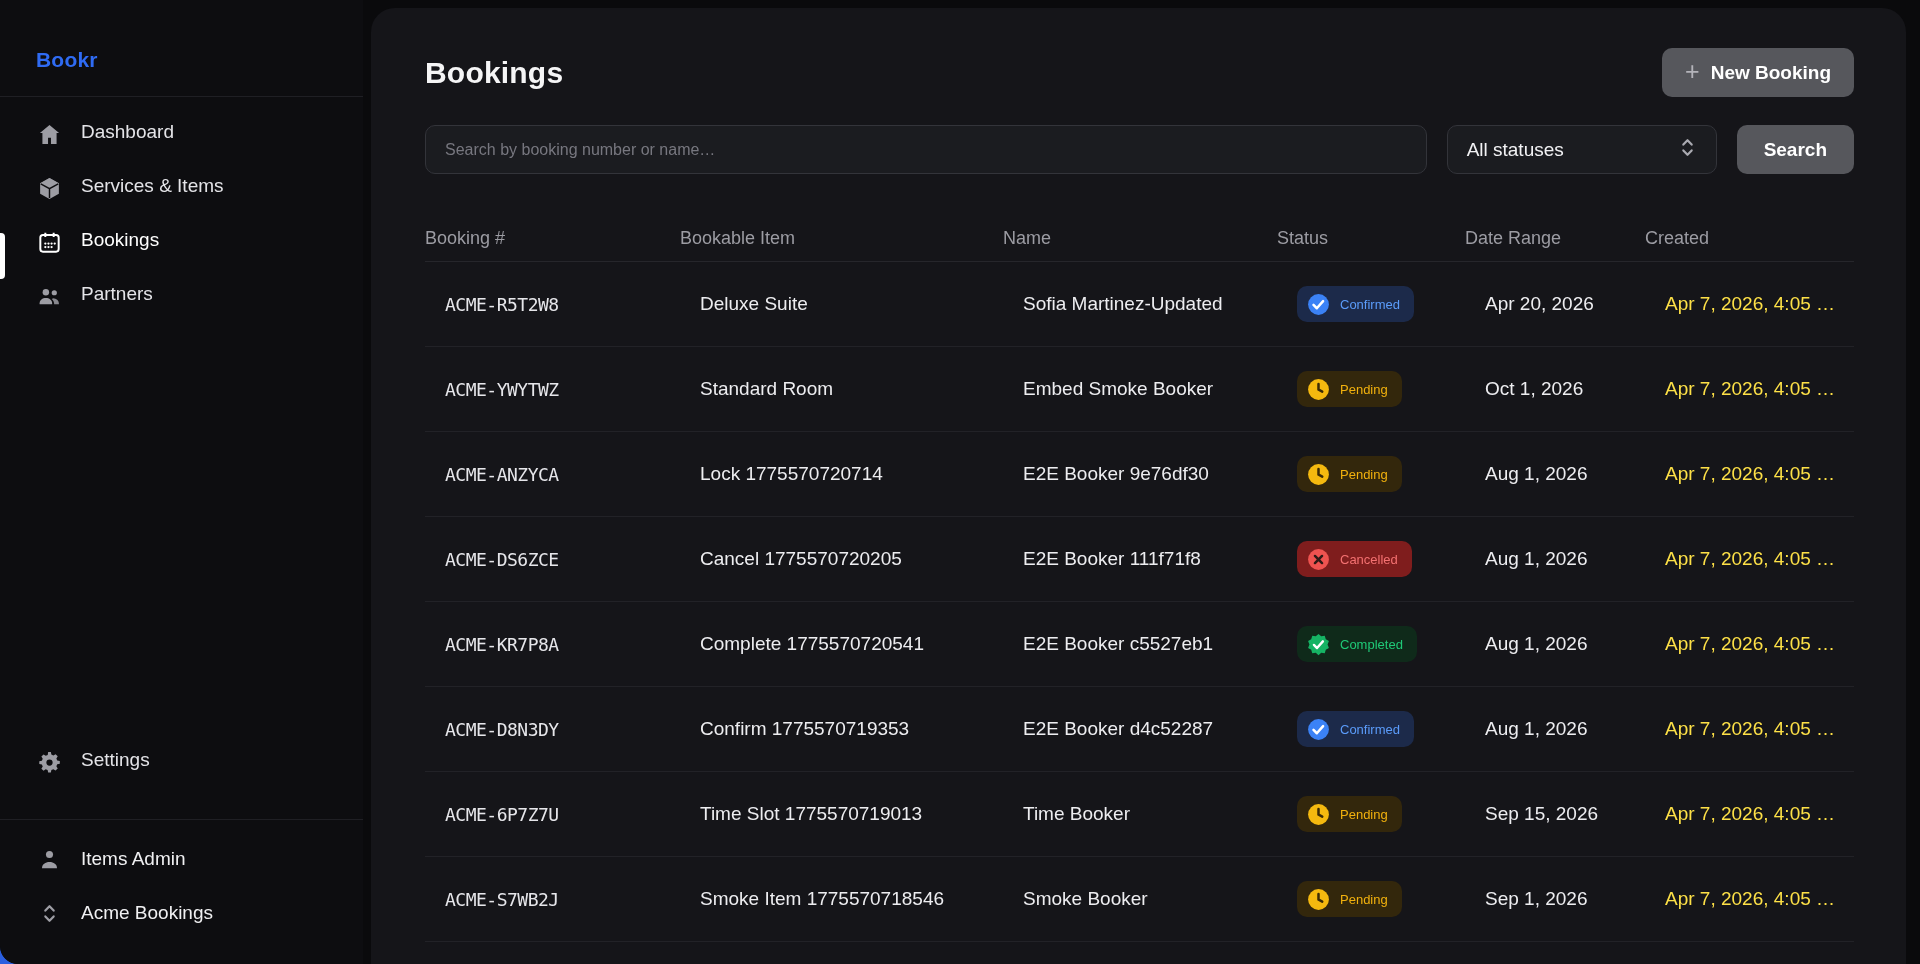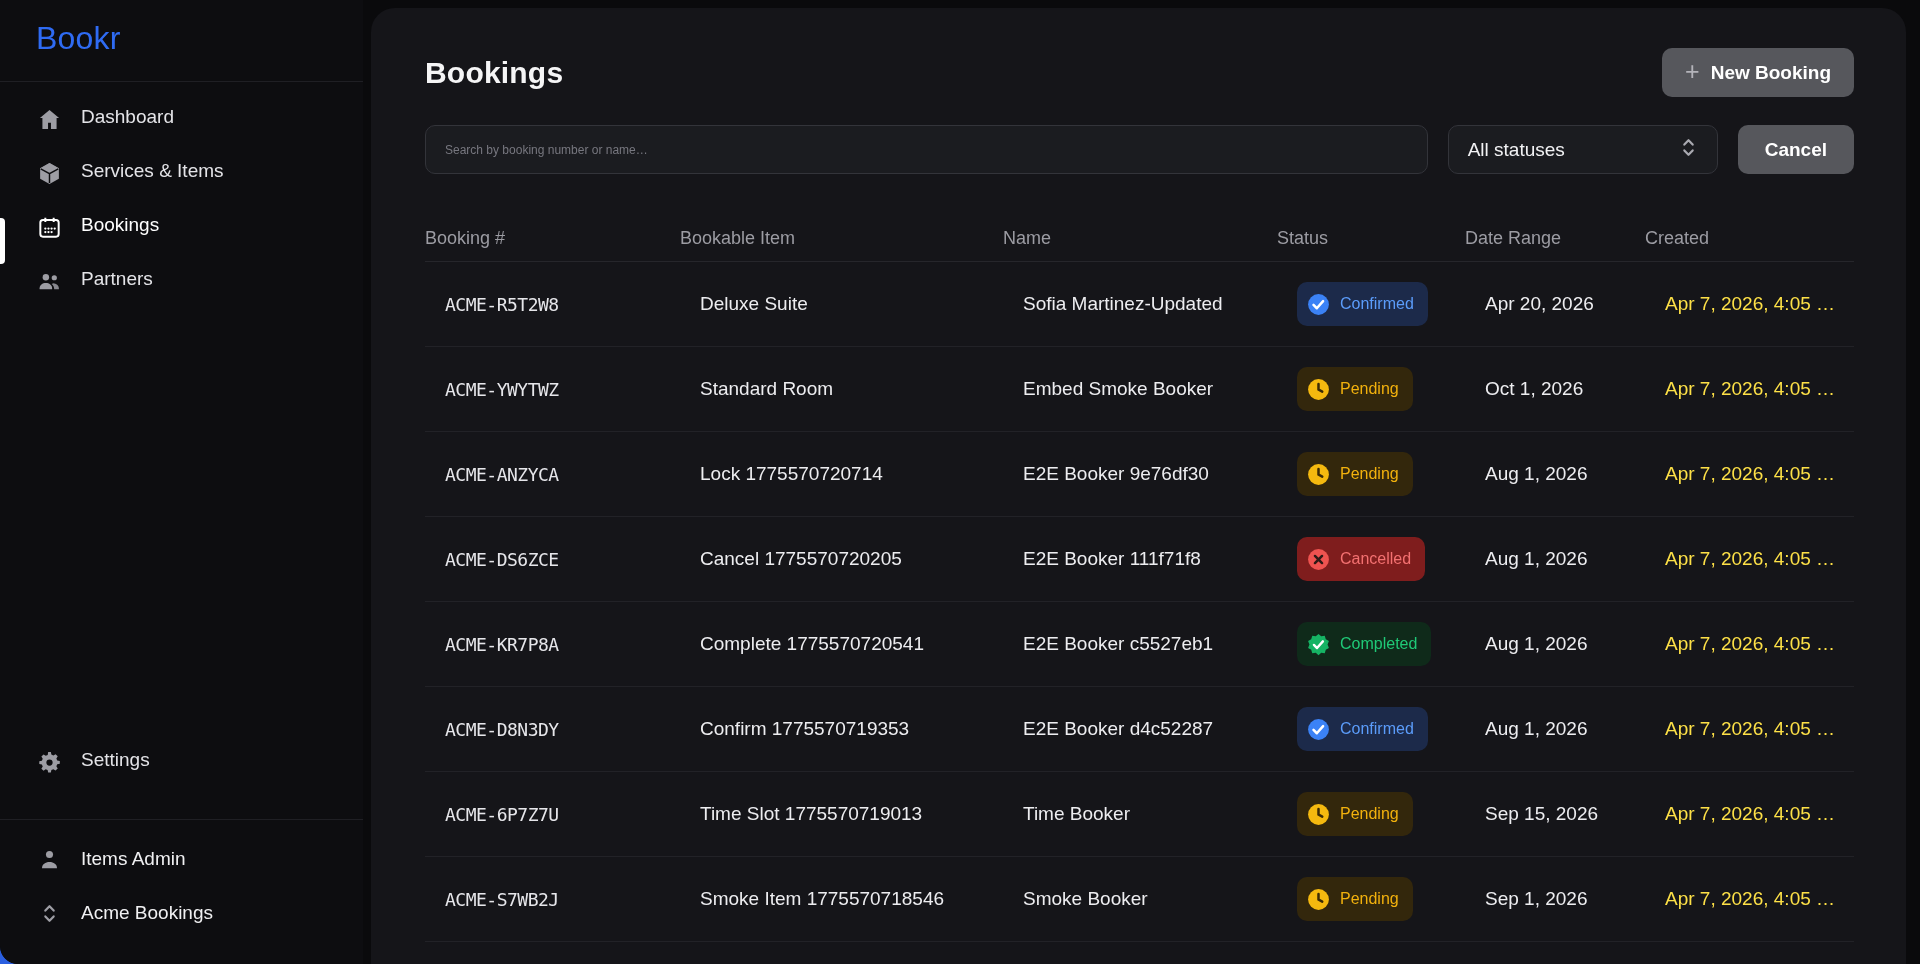--- a/index.html
+++ b/index.html
@@ -6,21 +6,21 @@
   html,body { width:1920px; height:964px; overflow:hidden; background:#0a0a0c;
     font-family:"Liberation Sans", sans-serif; -webkit-font-smoothing:antialiased; }
 
   .blue-corner { position:absolute; left:0; bottom:0; width:34px; height:34px; background:#2b5fe0; z-index:0; }
   .app { position:relative; z-index:1; display:flex; width:1920px; height:964px;
     background:#0a0a0c; overflow:hidden; border-bottom-left-radius:18px; }
 
   
   .sidebar { width:363px; flex:0 0 363px; background:#0d0d10; display:flex; flex-direction:column;
     border-bottom-left-radius:18px; }
-  .brand { padding:20px 36px 24px 36px; font-size:32px; font-weight:400; letter-spacing:.2px; }
+  .brand { padding:48px 36px 24px 36px; font-size:21px; font-weight:700; letter-spacing:.2px; }
   .sidebar-divider { border-top:1px solid #1f1f24; }
   .nav { padding-top:24px; display:flex; flex-direction:column; }
   .nav-item { position:relative; display:flex; align-items:flex-start; gap:19px; height:54px;
     padding-left:36px; color:#e4e4e8; font-size:19px; cursor:pointer; }
   .nav-item .icon { width:26px; height:26px; display:flex; align-items:center; justify-content:center; color:#9d9da4; }
   .nav-item.active { color:#ffffff; }
   .nav-item.active .icon { color:#ffffff; }
   .nav-item.active::before { content:""; position:absolute; left:0; top:4px; width:5px; height:46px;
     background:#ffffff; border-radius:0 4px 4px 0; }
   .sidebar-spacer { flex:1; }
@@ -36,38 +36,38 @@
     padding:40px 52px 0 54px; overflow:hidden; }
   .panel-header { display:flex; align-items:center; justify-content:space-between; margin-bottom:28px; }
   .page-title { color:#f5f5f6; font-size:30px; font-weight:700; letter-spacing:.2px; }
   .btn { display:inline-flex; align-items:center; justify-content:center; gap:11px; height:49px;
     background:#56575c; color:#ffffff; font-size:19px; font-weight:700; border:none;
     border-radius:10px; padding:0 23px; cursor:pointer; font-family:inherit; }
   .btn .plus { color:#b4b4ba; font-size:25px; font-weight:400; line-height:1; margin-top:-2px; }
 
   .filters { display:flex; gap:20px; margin-bottom:42px; }
   .search-input { flex:1; height:49px; background:#1b1c20; border:1px solid #33343a; border-radius:10px;
-    padding:0 19px; color:#f0f0f2; font-size:12px; outline:none; font-family:inherit; }
+    padding:0 19px; color:#f0f0f2; font-size:16px; outline:none; font-family:inherit; }
   .search-input::placeholder { color:#77777f; }
   .select { width:270px; height:49px; background:#1b1c20; border:1px solid #33343a; border-radius:10px;
     display:flex; align-items:center; justify-content:space-between; padding:0 16px 0 19px;
     color:#f2f2f4; font-size:19px; cursor:pointer;gap:14px; }
   .select .icon { color:#a9a9b0; }
   .search-btn { padding:0 27px; }
 
   
   .grid-row { display:grid; grid-template-columns:255px 323px 274px 188px 180px 1fr; align-items:center; }
   .thead { height:46px; border-bottom:1px solid #26262b; }
   .thead span { color:#9c9ca3; font-size:18px; }
   .trow { height:85px; border-bottom:1px solid #222227; cursor:pointer; }
   .cell { color:#ededf0; font-size:19px; white-space:nowrap; overflow:hidden; text-overflow:ellipsis; padding-right:12px;margin-left:20px; }
   .cell.mono { font-family:"DejaVu Sans Mono", monospace; font-size:18px; color:#e6e6ea; letter-spacing:-0.5px; }
   .cell.muted { color:#fde047; }
-  .badge { display:inline-flex; align-items:center; gap:9px; height:44px; padding:0 14px 0 9px;
-    border-radius:10px; font-size:16px; font-weight:500; }
+  .badge { display:inline-flex; align-items:center; gap:9px; height:36px; padding:0 14px 0 9px;
+    border-radius:10px; font-size:13px; font-weight:500; }
   .badge svg { display:block; }
 </style>
 </head>
 <body>
 
 <div class="blue-corner"></div>
 
 <div class="app">
 
   <aside class="sidebar">
@@ -167,21 +167,21 @@
       </div>
 
       <div class="filters">
         <input class="search-input" type="text" placeholder="Search by booking number or name…" style="">
         <div class="select">
           <span>All statuses</span>
           <span class="icon"><svg xmlns="http://www.w3.org/2000/svg" width="25" height="25" viewBox="0 0 24 24" fill="none" stroke="currentColor" stroke-width="2.1" stroke-linecap="round" stroke-linejoin="round">
                 <path d="m8 9.2 4-4.2 4 4.2M8 14.8l4 4.2 4-4.2"></path>
               </svg></span>
         </div>
-        <button class="btn search-btn">Cancel</button>
+        <button class="btn search-btn">Search</button>
       </div>
 
       <div>
         <div class="grid-row thead" id="thead">
             <span>Booking #</span>
             <span>Bookable Item</span>
             <span>Name</span>
             <span>Status</span>
             <span>Date Range</span>
             <span>Created</span>

